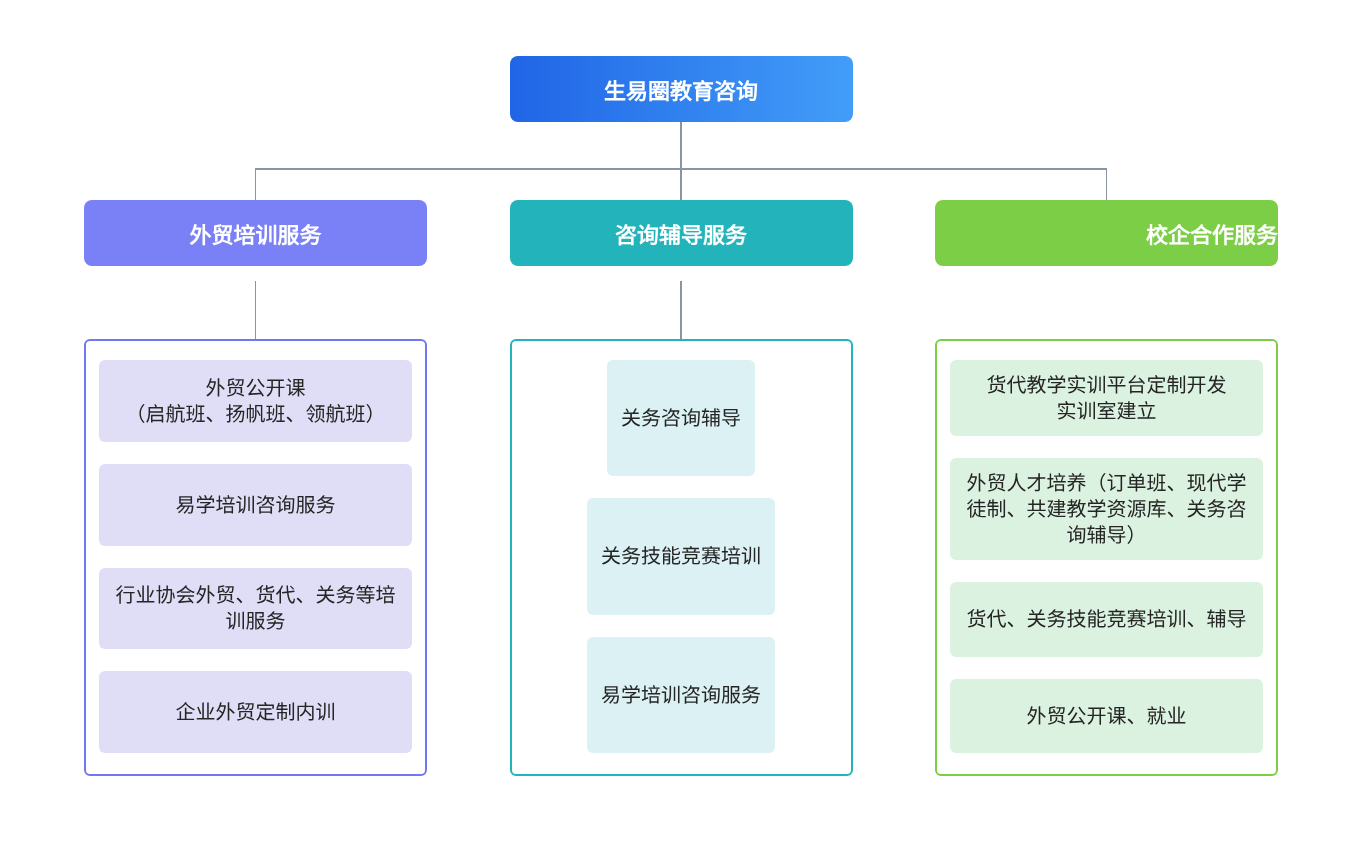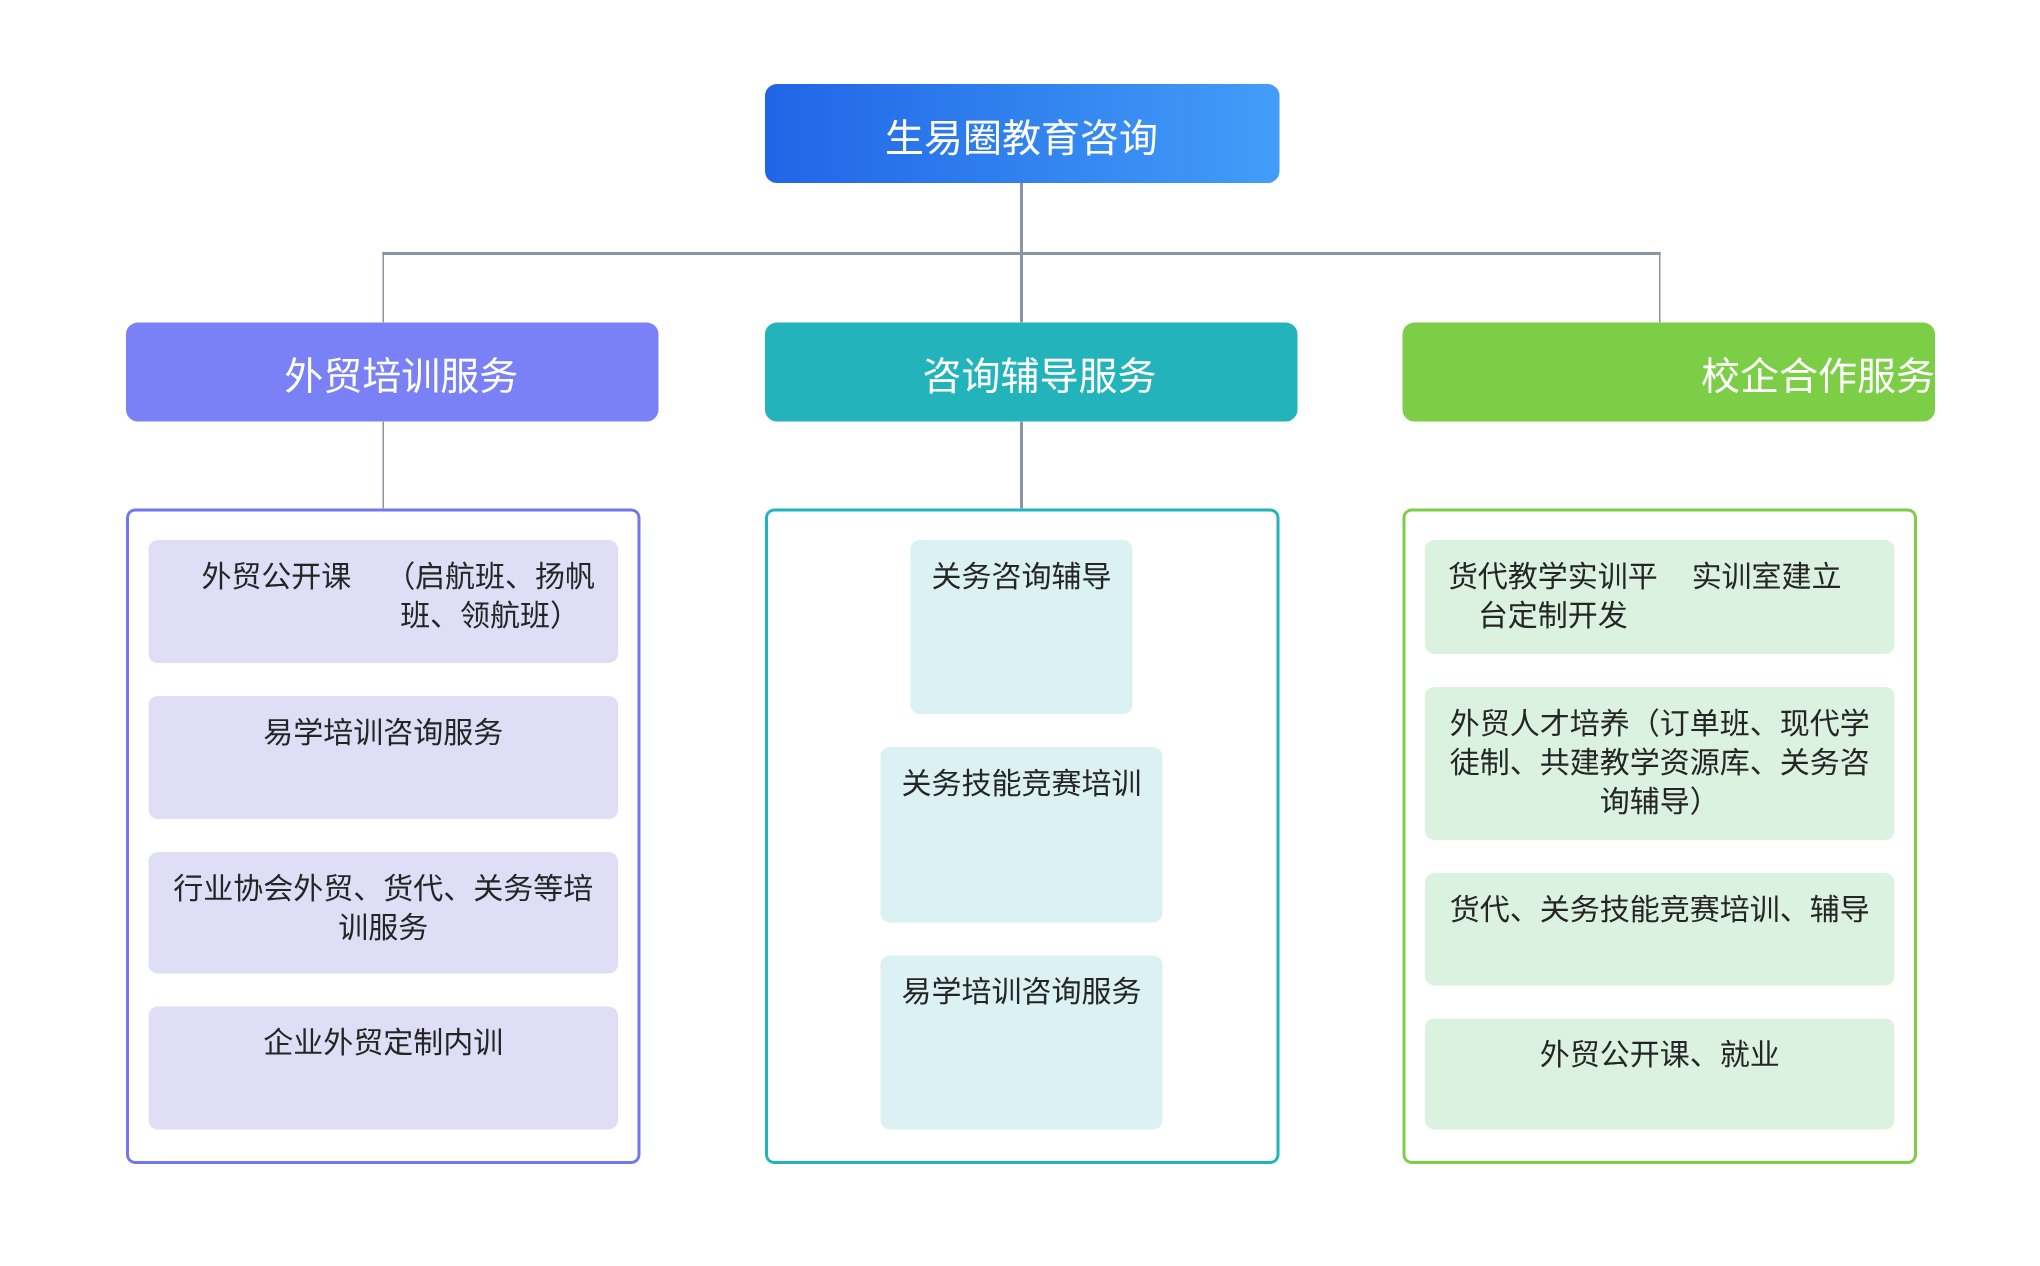--- a/index.html
+++ b/index.html
@@ -27,30 +27,30 @@
   
   .node {
     position: absolute;
     width: 343px;
     height: 66px;
     border-radius: 8px;
     display: flex;
     align-items: center;
     justify-content: center;
     color: #ffffff;
-    font-size: 26px;
-    font-weight: 400;
+    font-size: 22px;
+    font-weight: 700;
     letter-spacing: 0;
   }
   #root-node {
     left: 509.5px;
     top: 56px;
     background: linear-gradient(90deg, var(--g1, #2065e6), var(--g2, #429df8));
   }
-  .col-header { top: 215px; background: var(--hdr); padding-left: 12px; }
+  .col-header { top: 200px; background: var(--hdr); }
   .col-0 .col-header, .col-0 .panel { left: 84px; }
   .col-1 .col-header, .col-1 .panel { left: 509.5px; align-items: center; }
   .col-2 .col-header, .col-2 .panel { left: 935px; justify-content: flex-end; }
   
   .panel {
     position: absolute;
     top: 339px;
     width: 343px;
     height: 437px;
     box-sizing: border-box;
@@ -62,21 +62,21 @@
     flex-direction: column;
     gap: 22px;
   }
   .item {
     flex: 1 1 0;
     box-sizing: border-box;
     background: var(--itembg);
     border-radius: 6px;
     padding: 12px 14px;
     display: flex;
-    flex-direction: row;
+    flex-direction: column;
     justify-content: center;
     text-align: center;
     font-size: 20px;
     line-height: 26px;
     color: #252525;
   }
   .item .line { display: block; width: 100%; }
 </style>
 </head>
 <body style="--line-color: #8a94a3;">

